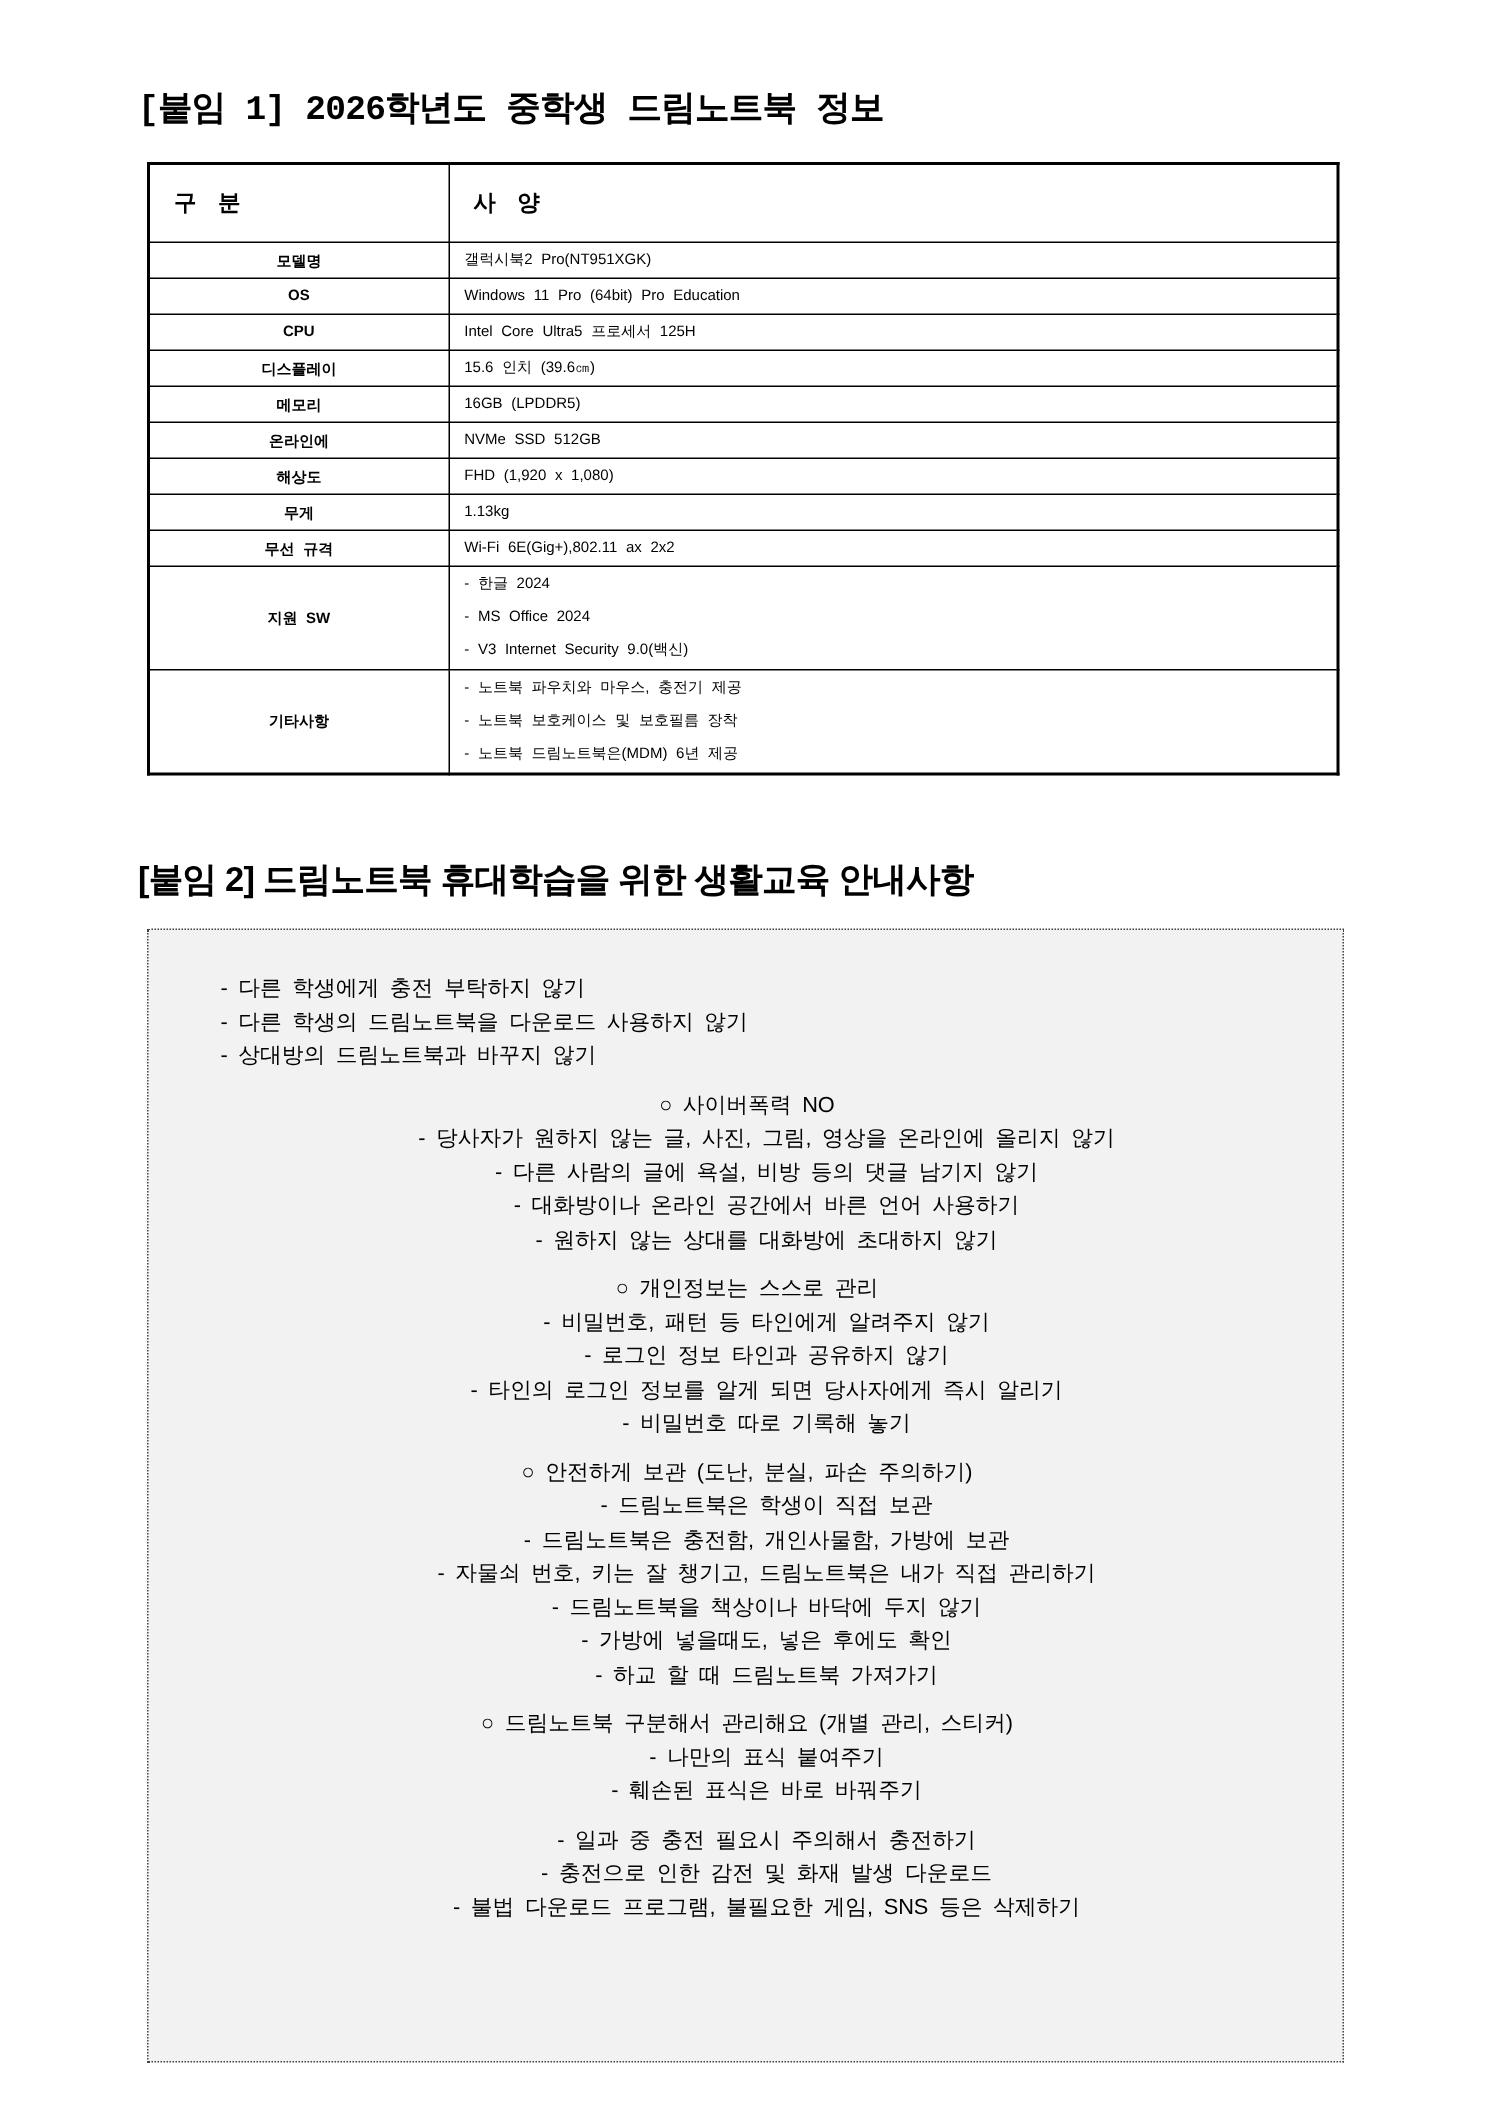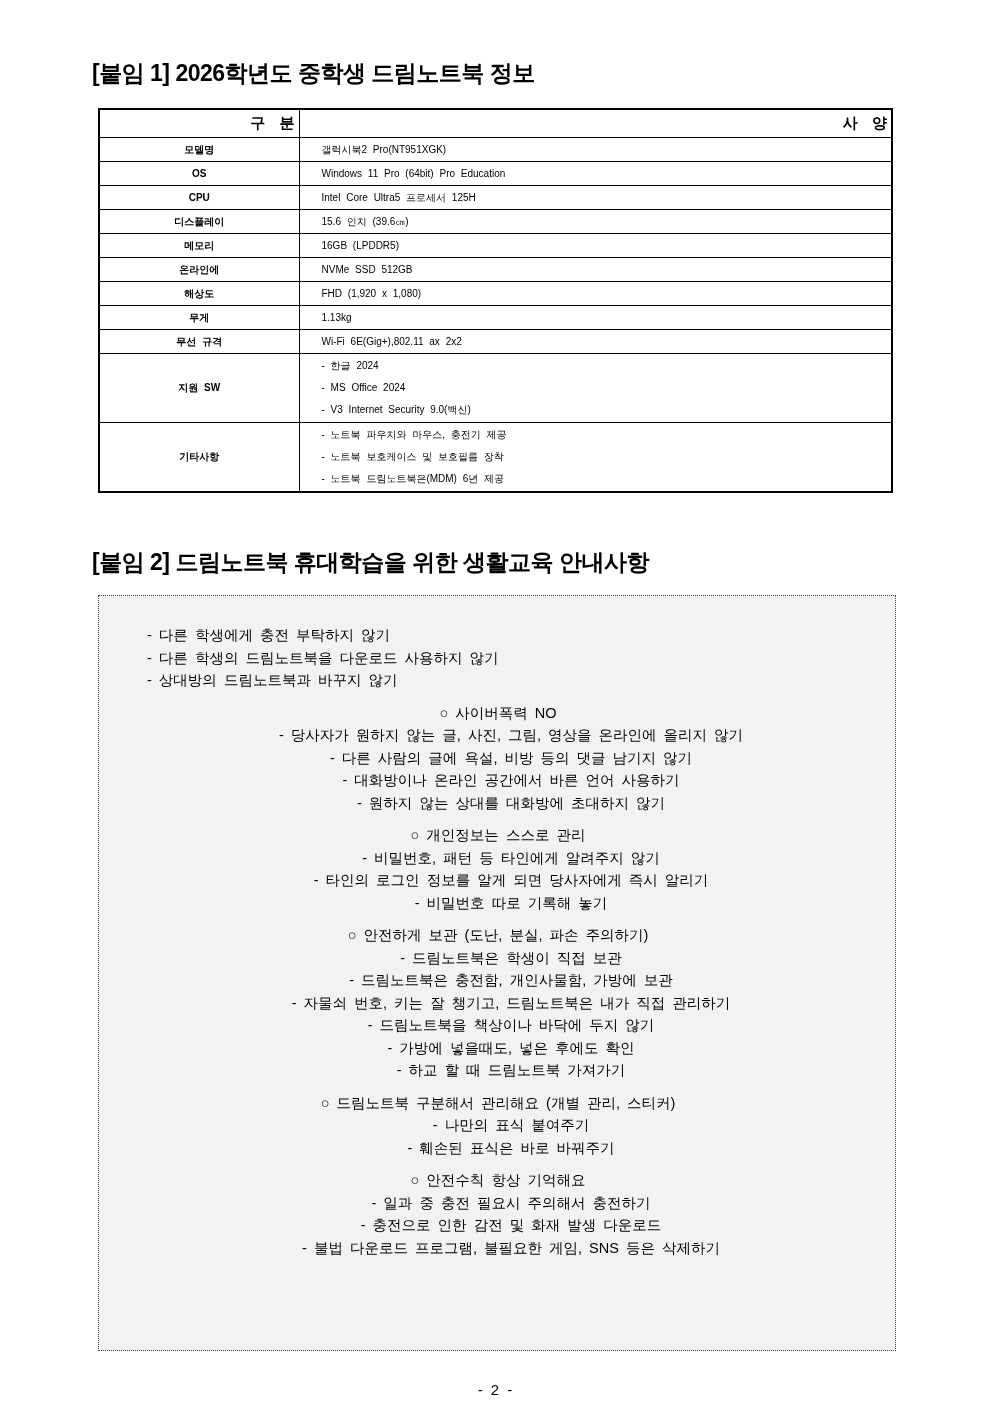--- a/index.html
+++ b/index.html
@@ -12,52 +12,52 @@
     overflow: hidden;
   }
   .doc-title {
     margin: 0 0 0 92px;
     font-size: 23px;
     font-weight: bold;
     letter-spacing: -0.5px;
     line-height: 30px;
     white-space: pre;
   }
-  #title-1 { padding-top: 58px; }
+  #title-1 { padding-top: 58px; font-family: Liberation Mono, monospace; }
   #title-2 { margin-top: 54px; }
 
   table.spec-table {
     margin: 20px 0 0 98px;
     width: 795px;
     border-collapse: collapse;
     border: 2px solid #000;
     table-layout: fixed;
   }
   table.spec-table th, table.spec-table td {
     border: 1px solid #000;
     font-size: 10px;
     vertical-align: middle;
     white-space: pre-wrap;
     word-spacing: 3px;
   }
   table.spec-table th {
     height: 23px;
     font-weight: bold;
-    text-align: right;
-    padding: 4px;
+    text-align: left;
+    padding: 16px;
     font-size: 15px;
   }
   .col-label { width: 200px; }
   td.cell-label {
     text-align: center;
     font-weight: bold;
     height: 23px;
     padding: 0 2px;
   }
-  td.cell-value { padding: 1px 8px 1px 22px; }
+  td.cell-value { padding: 1px 8px 1px 10px; }
   td.cell-value .value-line { line-height: 20px; padding: 1px 0; }
   td.cell-value.single .value-line { line-height: 21px; padding: 0; }
 
   .guide-box {
     margin: 18px 0 0 98px;
     width: 798px;
     height: 756px;
     background: #f2f2f2;
     border: 1px dotted #444;
     padding: 28px 20px 20px 22px;
@@ -158,38 +158,38 @@
     <div class="guide-section">
       <div class="sec-head">○ 사이버폭력 NO</div>
       <div class="sec-item">- 당사자가 원하지 않는 글, 사진, 그림, 영상을 온라인에 올리지 않기</div>
       <div class="sec-item">- 다른 사람의 글에 욕설, 비방 등의 댓글 남기지 않기</div>
       <div class="sec-item">- 대화방이나 온라인 공간에서 바른 언어 사용하기</div>
       <div class="sec-item">- 원하지 않는 상대를 대화방에 초대하지 않기</div>
     </div>
     <div class="guide-section">
       <div class="sec-head">○ 개인정보는 스스로 관리</div>
       <div class="sec-item">- 비밀번호, 패턴 등 타인에게 알려주지 않기</div>
+      <div class="sec-item">- 로그인 정보 타인과 공유하지 않기</div>
       <div class="sec-item">- 타인의 로그인 정보를 알게 되면 당사자에게 즉시 알리기</div>
       <div class="sec-item">- 비밀번호 따로 기록해 놓기</div>
     </div>
     <div class="guide-section">
       <div class="sec-head">○ 안전하게 보관 (도난, 분실, 파손 주의하기)</div>
       <div class="sec-item">- 드림노트북은 학생이 직접 보관</div>
       <div class="sec-item">- 드림노트북은 충전함, 개인사물함, 가방에 보관</div>
       <div class="sec-item">- 자물쇠 번호, 키는 잘 챙기고, 드림노트북은 내가 직접 관리하기</div>
       <div class="sec-item">- 드림노트북을 책상이나 바닥에 두지 않기</div>
       <div class="sec-item">- 가방에 넣을때도, 넣은 후에도 확인</div>
       <div class="sec-item">- 하교 할 때 드림노트북 가져가기</div>
     </div>
     <div class="guide-section">
       <div class="sec-head">○ 드림노트북 구분해서 관리해요 (개별 관리, 스티커)</div>
       <div class="sec-item">- 나만의 표식 붙여주기</div>
       <div class="sec-item">- 훼손된 표식은 바로 바꿔주기</div>
     </div>
     <div class="guide-section">
-      <div class="sec-head">○ 안전수칙 항상 기억해요</div>
       <div class="sec-item">- 일과 중 충전 필요시 주의해서 충전하기</div>
       <div class="sec-item">- 충전으로 인한 감전 및 화재 발생 다운로드</div>
       <div class="sec-item">- 불법 다운로드 프로그램, 불필요한 게임, SNS 등은 삭제하기</div>
     </div>
   </div>
 
 <div class="page-number">- 2 -</div>
 
 </body></html>

